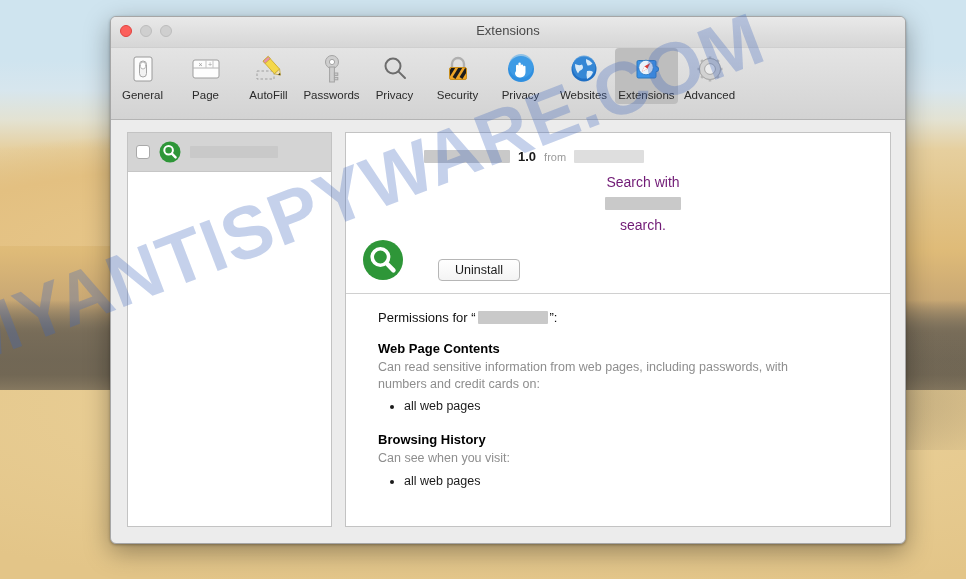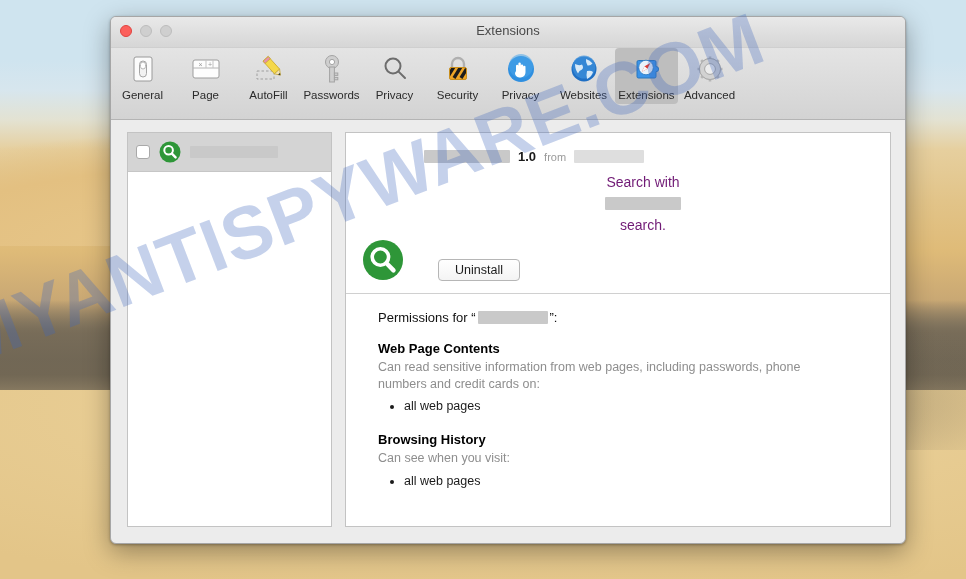--- a/index.html
+++ b/index.html
@@ -503,21 +503,21 @@
 
         <div id="detail-body">
           <div class="perm-title">
             <span>Permissions for “</span>
             <span class="redact" style="width:70px;height:13px;"></span>
             <span>”:</span>
           </div>
 
           <div class="perm-group">
             <div class="perm-h">Web Page Contents</div>
-            <div class="perm-p">Can read sensitive information from web pages, including passwords, phone numbers and credit cards on:</div>
+            <div class="perm-p">Can read sensitive information from web pages, including passwords, with numbers and credit cards on:</div>
             <ul class="perm-ul">
               <li>all web pages</li>
             </ul>
           </div>
 
           <div class="perm-group">
             <div class="perm-h">Browsing History</div>
             <div class="perm-p">Can see when you visit:</div>
             <ul class="perm-ul">
               <li>all web pages</li>

